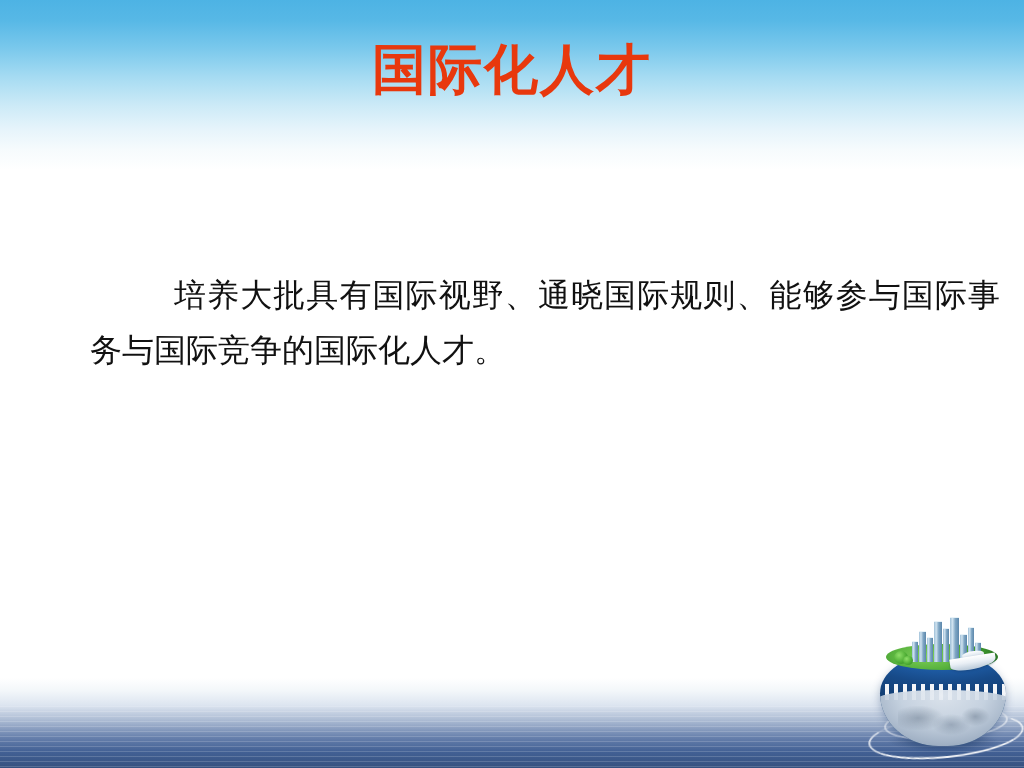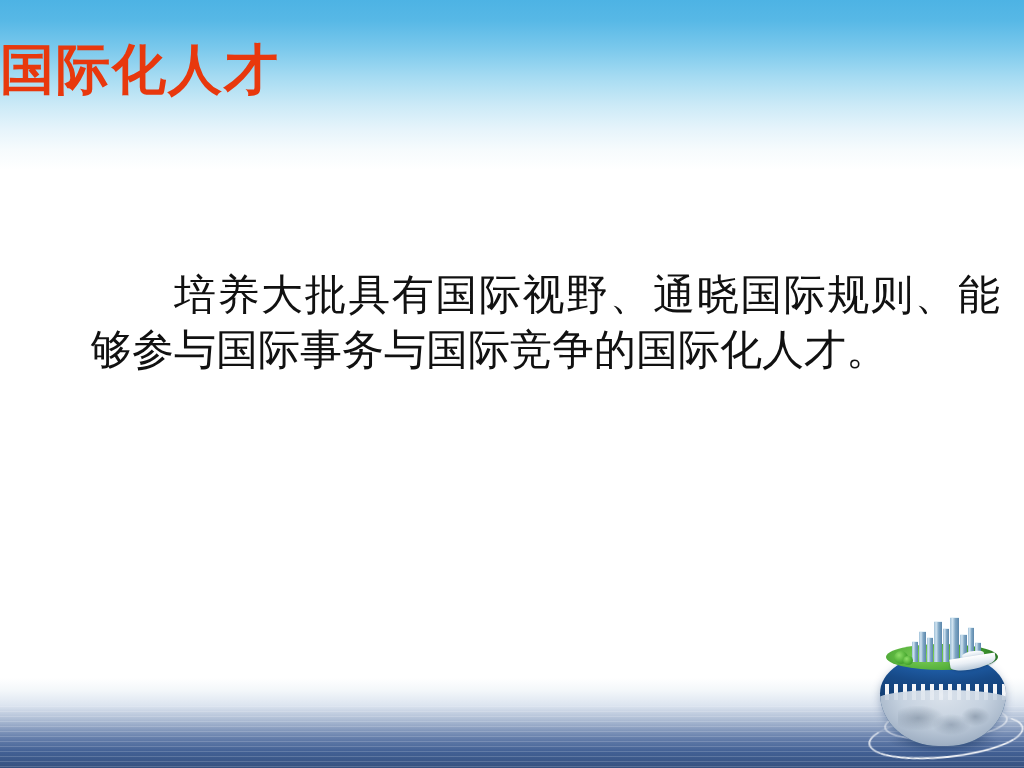--- a/index.html
+++ b/index.html
@@ -67,39 +67,40 @@
         rgba(255,255,255,0) 1px,
         rgba(255,255,255,0) 5px);
   }
 
   
   .title {
     position: absolute;
     left: 0;
     top: 38px;
     width: 1024px;
+    text-align: center;
     font-family: "Liberation Serif", "DejaVu Serif", serif;
     font-weight: bold;
     font-size: 54px;
     line-height: 64px;
     letter-spacing: 2px;
     color: #e8380d;
     white-space: nowrap;
   }
 
   
   .body-block {
     position: absolute;
     left: 90px;
     top: 268px;
     width: 910px;
   }
   .para {
     font-family: "Liberation Serif", "DejaVu Serif", serif;
-    font-size: 42px;
+    font-size: 32px;
     line-height: 55px;
     color: #111111;
     text-align: justify;
     text-justify: inter-character;
     margin: 0;
     word-break: break-all;
   }
   .para-1 {
     text-indent: 84px;
   }

